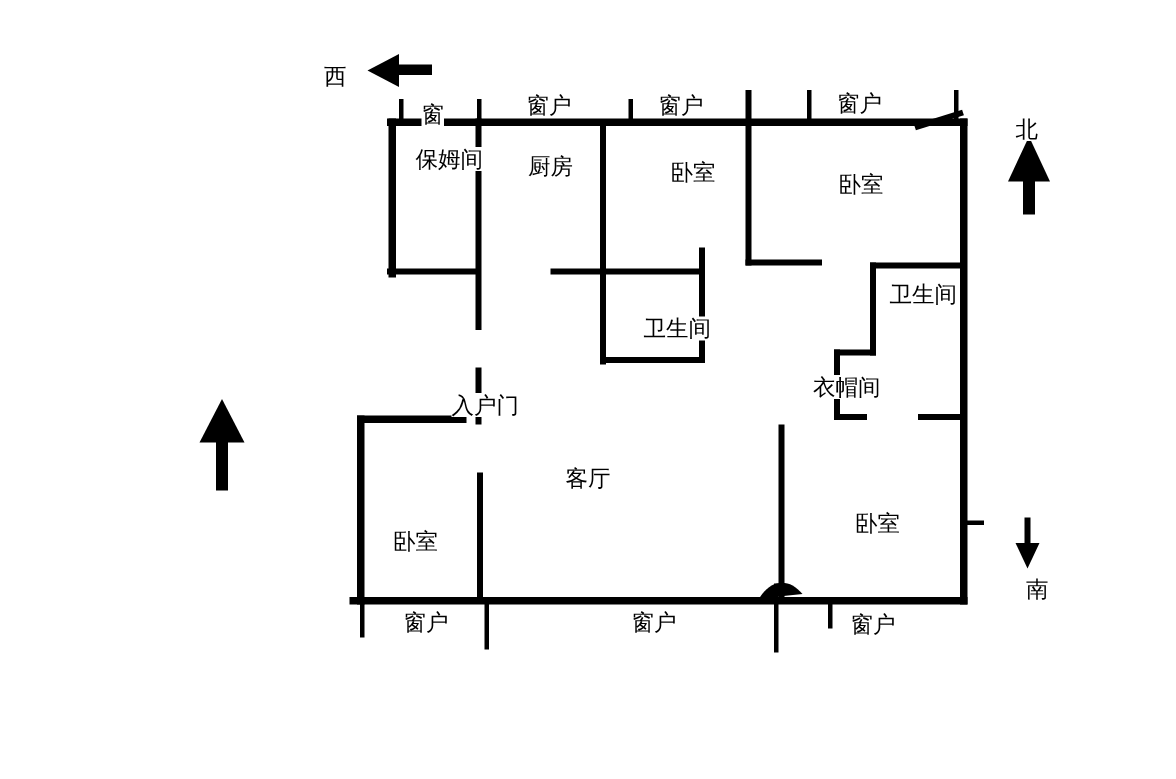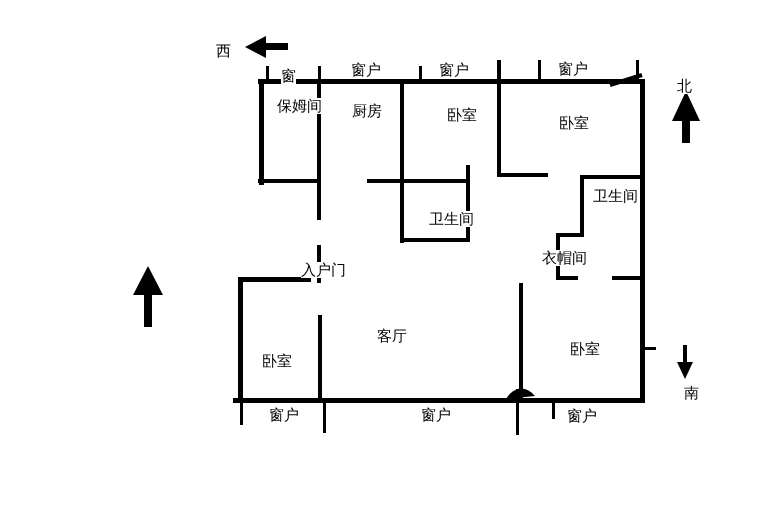--- a/index.html
+++ b/index.html
@@ -103,21 +103,21 @@
   <div class="lbl" style="left:558px;top:61px;">窗户</div>
 
   <div class="lbl" style="left:277px;top:98px;">保姆间</div>
   <div class="lbl" style="left:352px;top:103px;">厨房</div>
   <div class="lbl" style="left:447px;top:107px;">卧室</div>
   <div class="lbl" style="left:559px;top:115px;">卧室</div>
   <div class="lbl" style="left:429px;top:211px;">卫生间</div>
   <div class="lbl" style="left:593px;top:188px;">卫生间</div>
   <div class="lbl" style="left:301px;top:221px;margin-top:41px;">入户门</div>
   <div class="lbl" style="left:542px;top:250px;">衣帽间</div>
-  <div class="lbl" style="left:377px;top:328px;">客厅</div>
+  <div class="lbl" style="left:377px;top:311px;">客厅</div>
   <div class="lbl" style="left:262px;top:353px;">卧室</div>
   <div class="lbl" style="left:570px;top:341px;">卧室</div>
 
   <div class="lbl" style="left:269px;top:407px;">窗户</div>
   <div class="lbl" style="left:421px;top:407px;">窗户</div>
   <div class="lbl" style="left:567px;top:408px;">窗户</div>
 
 </div>
 
 </body></html>

